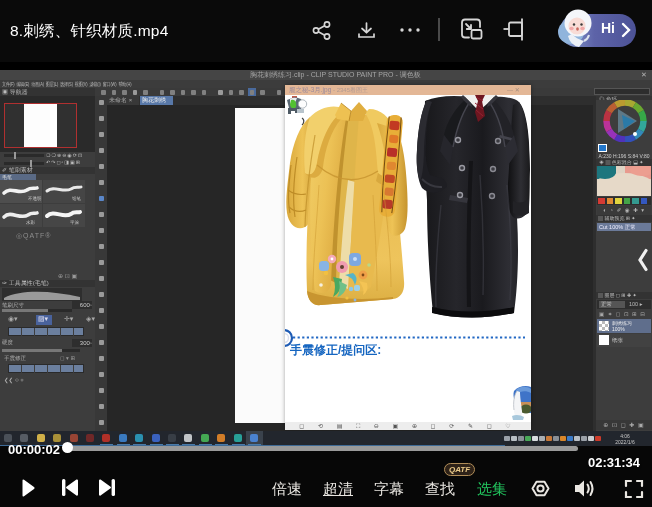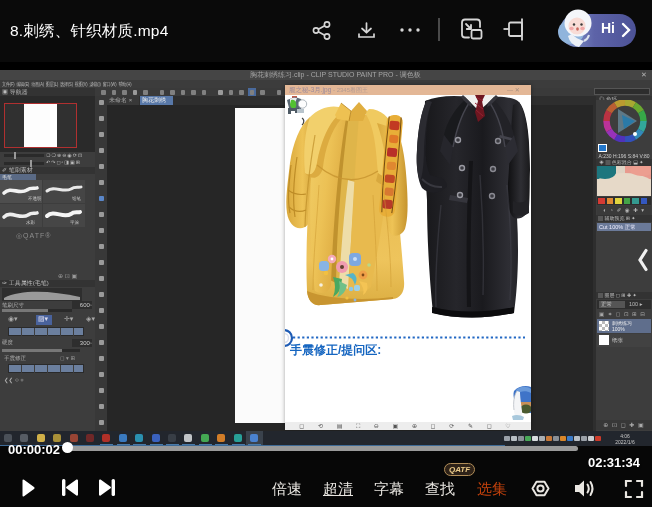--- a/index.html
+++ b/index.html
@@ -565,21 +565,21 @@
 
   <svg class="abs" style="left:99px;top:32px;" width="17" height="19" viewBox="0 0 17 19">
       <path d="M1,2.4 L11,9.5 L1,16.6 Z" fill="#fff" stroke="#fff" stroke-width="2" stroke-linejoin="round"></path>
       <rect x="12.6" y="1" width="3.4" height="17" rx="1.6" fill="#fff"></rect>
     </svg>
 
   <div class="abs" style="left:272px;top:34px;color:#e9e6e1;font-size:15px;">倍速</div>
   <div class="abs" style="left:323px;top:34px;color:#e9e6e1;font-size:15px;text-decoration:underline;">超清</div>
   <div class="abs" style="left:374px;top:34px;color:#e9e6e1;font-size:15px;">字幕</div>
   <div class="abs" style="left:425px;top:34px;color:#e9e6e1;font-size:15px;">查找</div>
-  <div class="abs" style="left:477px;top:34px;color:#c2410c;font-size:15px;">选集</div>
+  <div class="abs" style="left:477px;top:34px;color:#22c55e;font-size:15px;">选集</div>
 
   <div class="abs" style="left:444px;top:17px;width:31px;height:13px;border-radius:7px;background:#2e2218;border:1px solid #b08d58;color:#e8c887;font-size:8px;font-weight:bold;font-style:italic;text-align:center;line-height:12px;">QATF</div>
 
   <svg class="abs" style="left:530px;top:32px;" width="21" height="21" viewBox="0 0 21 21">
     <path d="M2.5,10.5 L6.5,3.8 L14.5,3.8 L18.5,10.5 L14.5,17.2 L6.5,17.2 Z" stroke="#e9e6e1" stroke-width="2" fill="none" stroke-linejoin="round"></path>
     <circle cx="10.5" cy="10.5" r="3.1" stroke="#e9e6e1" stroke-width="2" fill="none"></circle>
   </svg>
 
   <svg class="abs" style="left:573px;top:32px;" width="23" height="21" viewBox="0 0 23 21">
     <path d="M2,7 L6,7 L11,2.5 L11,18.5 L6,14 L2,14 Z" fill="#e9e6e1"></path>

